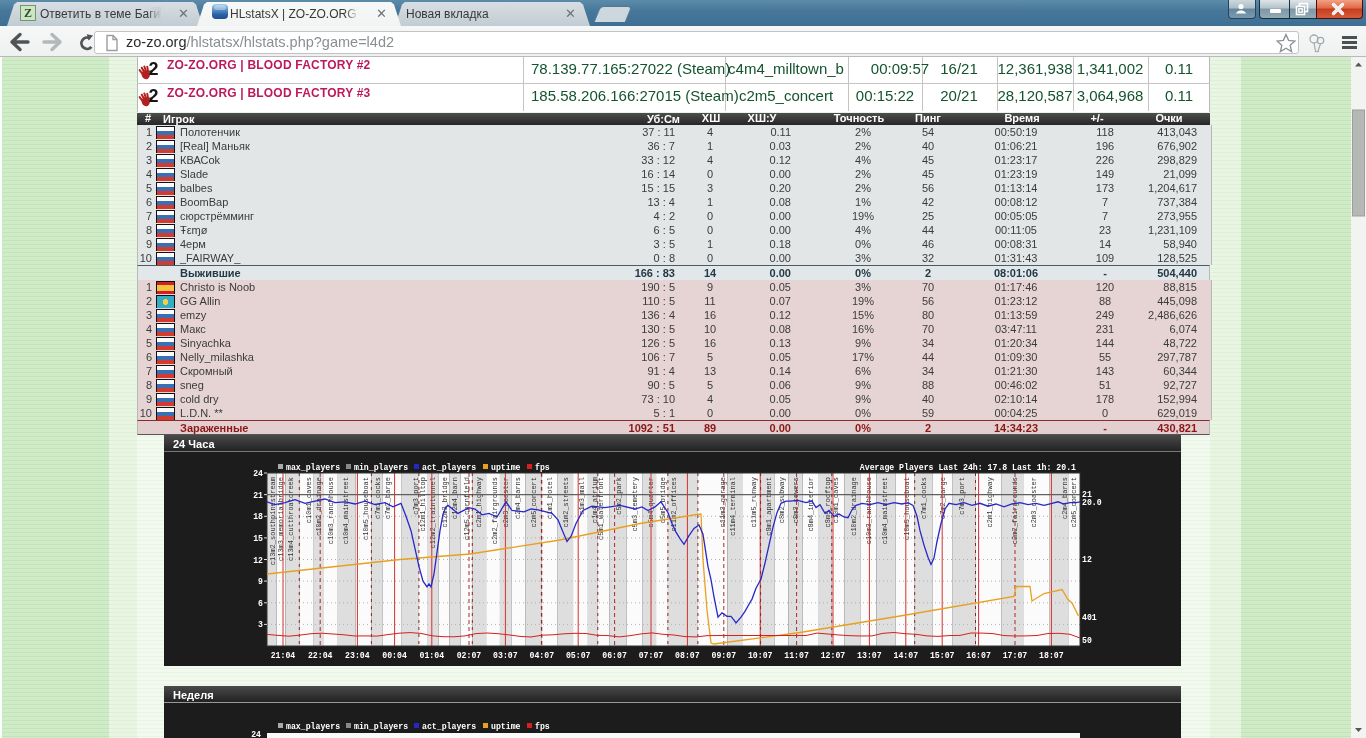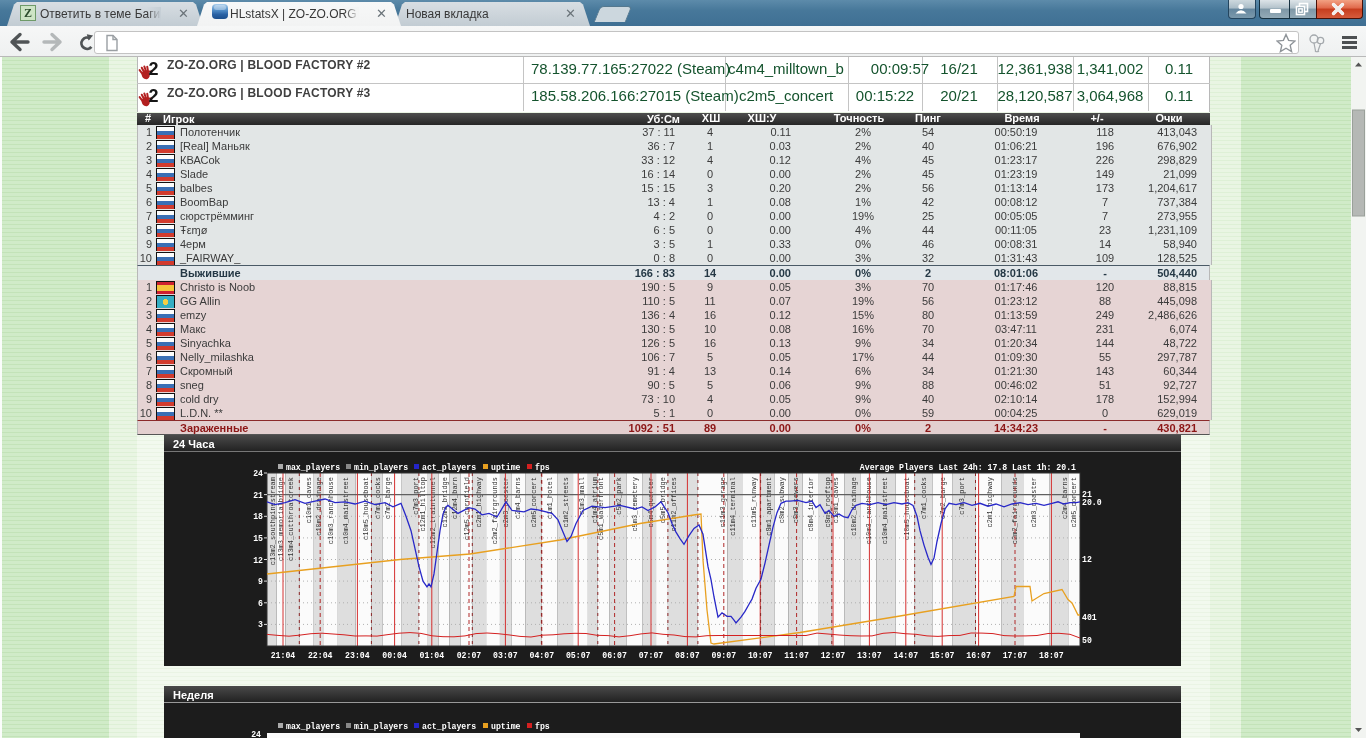--- a/index.html
+++ b/index.html
@@ -8,21 +8,21 @@
 .ct.r{text-align:right}
 .ct.c{text-align:center}
 .ct.bt{font-weight:bold;color:#253845}
 .ct.bi{font-weight:bold;color:#8c1616}
 .ht{position:absolute;font-size:11px;line-height:12px;color:#fff;font-weight:bold;white-space:nowrap}
 .ht.r{text-align:right}
 .ht.c{text-align:center}
 .prow{position:absolute;left:137px;width:1073px;border-left:1px solid #b8b8b8;border-right:1px solid #b8b8b8;box-sizing:content-box}
 .phead{position:absolute;left:137px;width:1073px;background:linear-gradient(180deg,#4e4e4e 0,#262626 100%)}
 .flag{display:inline-block;width:17px;height:12px;border:1px solid #111;margin-top:1px}
-.sname{position:absolute;font-size:12px;font-weight:bold;color:#404040;white-space:nowrap;letter-spacing:0.2px}
+.sname{position:absolute;font-size:12px;font-weight:bold;color:#be185d;white-space:nowrap;letter-spacing:0.2px}
 .sval{position:absolute;font-size:15px;color:#14532d;white-space:nowrap}
 .sval.c{text-align:center}
 .gmono,.gmap{font-family:"Liberation Mono",monospace}
 .gmono{font-size:8.2px;fill:#fff;font-weight:bold}
 .gmap{font-size:7px;fill:#333}
 </style></head>
 <body>
 <div id="root">
 
 <div style="position:absolute;left:0;top:57px;width:1366px;height:681px;background:repeating-linear-gradient(180deg,#d0ebc8 0 3px,#c3e3b8 3px 4px)"></div>
@@ -183,21 +183,21 @@
 <div class="ct c " style="left:868px;top:223px;width:120px">44</div>
 <div class="ct c " style="left:956px;top:223px;width:120px">00:11:05</div>
 <div class="ct c " style="left:1045px;top:223px;width:120px">23</div>
 <div class="ct r " style="right:169px;top:223px">1,231,109</div>
 <div class="prow" style="top:237px;height:14px;background:#e2e6e6"></div>
 <div class="ct r " style="right:1214px;top:237px">9</div>
 <div style="position:absolute;left:156px;top:237px"><span class="flag" style="background:linear-gradient(#fdfdfd 0 33%,#3a6fb5 33% 66%,#d23b2e 66% 100%)"></span></div>
 <div class="ct " style="left:180px;top:237px">4ерм</div>
 <div class="ct r " style="right:691px;top:237px">3 : 5</div>
 <div class="ct c " style="left:650px;top:237px;width:120px">1</div>
-<div class="ct r " style="right:575px;top:237px">0.33</div>
+<div class="ct r " style="right:575px;top:237px">0.18</div>
 <div class="ct c " style="left:803px;top:237px;width:120px">0%</div>
 <div class="ct c " style="left:868px;top:237px;width:120px">46</div>
 <div class="ct c " style="left:956px;top:237px;width:120px">00:08:31</div>
 <div class="ct c " style="left:1045px;top:237px;width:120px">14</div>
 <div class="ct r " style="right:169px;top:237px">58,940</div>
 <div class="prow" style="top:251px;height:14px;background:#e2e6e6"></div>
 <div class="ct r " style="right:1214px;top:251px">10</div>
 <div style="position:absolute;left:156px;top:251px"><span class="flag" style="background:linear-gradient(#fdfdfd 0 33%,#3a6fb5 33% 66%,#d23b2e 66% 100%)"></span></div>
 <div class="ct " style="left:180px;top:251px">_FAIRWAY_</div>
 <div class="ct r " style="right:691px;top:251px">0 : 8</div>
@@ -632,20 +632,21 @@
       <path d="M12 16 h16 M12 16 l8 -7.5 M12 16 l8 7.5" stroke="#505456" stroke-width="3.4" fill="none" stroke-linecap="round"></path>
       <path d="M44 16 h16 M60 16 l-8 -7.5 M60 16 l-8 7.5" stroke="#b4b8b9" stroke-width="3.4" fill="none" stroke-linecap="round"></path>
       <path d="M90.2 12.6 a5.6 5.6 0 1 0 1.2 8.2" stroke="#505456" stroke-width="2.8" fill="none"></path>
       <path d="M86.8 8.2 l6.3 1.2 l-4.6 5.2 z" fill="#505456"></path>
     </svg>
 <div style="position:absolute;left:94px;top:31px;width:1205px;height:23px;background:#fff;border:1px solid #c3c3c3;border-radius:3px;box-sizing:border-box"></div>
 <svg width="16" height="18" style="position:absolute;left:104px;top:34px">
       <path d="M3 1.5 h6 l4 4 v11 h-10 z" fill="#fff" stroke="#9a9fa3" stroke-width="1.4"></path>
       <path d="M9 1.5 v4 h4" fill="none" stroke="#9a9fa3" stroke-width="1.4"></path>
     </svg>
+<div style="position:absolute;left:126px;top:34px;font-size:14.5px;color:#2b2b2b">zo-zo.org<span style="color:#8a8f93">/hlstatsx/hlstats.php?game=l4d2</span></div>
 <svg width="20" height="20" style="position:absolute;left:1276px;top:33px">
       <path d="M10 1.5 L12.6 7.4 L19 8 L14.2 12.3 L15.6 18.6 L10 15.2 L4.4 18.6 L5.8 12.3 L1 8 L7.4 7.4 Z" fill="none" stroke="#8f9499" stroke-width="1.4"></path>
     </svg>
 <svg width="20" height="20" style="position:absolute;left:1307px;top:33px">
       <circle cx="7" cy="6" r="4" fill="none" stroke="#a4a9ad" stroke-width="1.3"></circle>
       <circle cx="13.5" cy="7.5" r="3.2" fill="none" stroke="#a4a9ad" stroke-width="1.3"></circle>
       <path d="M7 10 l1.5 8 M13.5 10.7 l-2.5 7.3 M8 18 q2 1.5 4 0" fill="none" stroke="#a4a9ad" stroke-width="1.2"></path>
     </svg>
 <div style="position:absolute;left:1342px;top:36px;width:15px;height:3.4px;background:#4d5052"></div>
 <div style="position:absolute;left:1342px;top:41px;width:15px;height:3.4px;background:#4d5052"></div>

